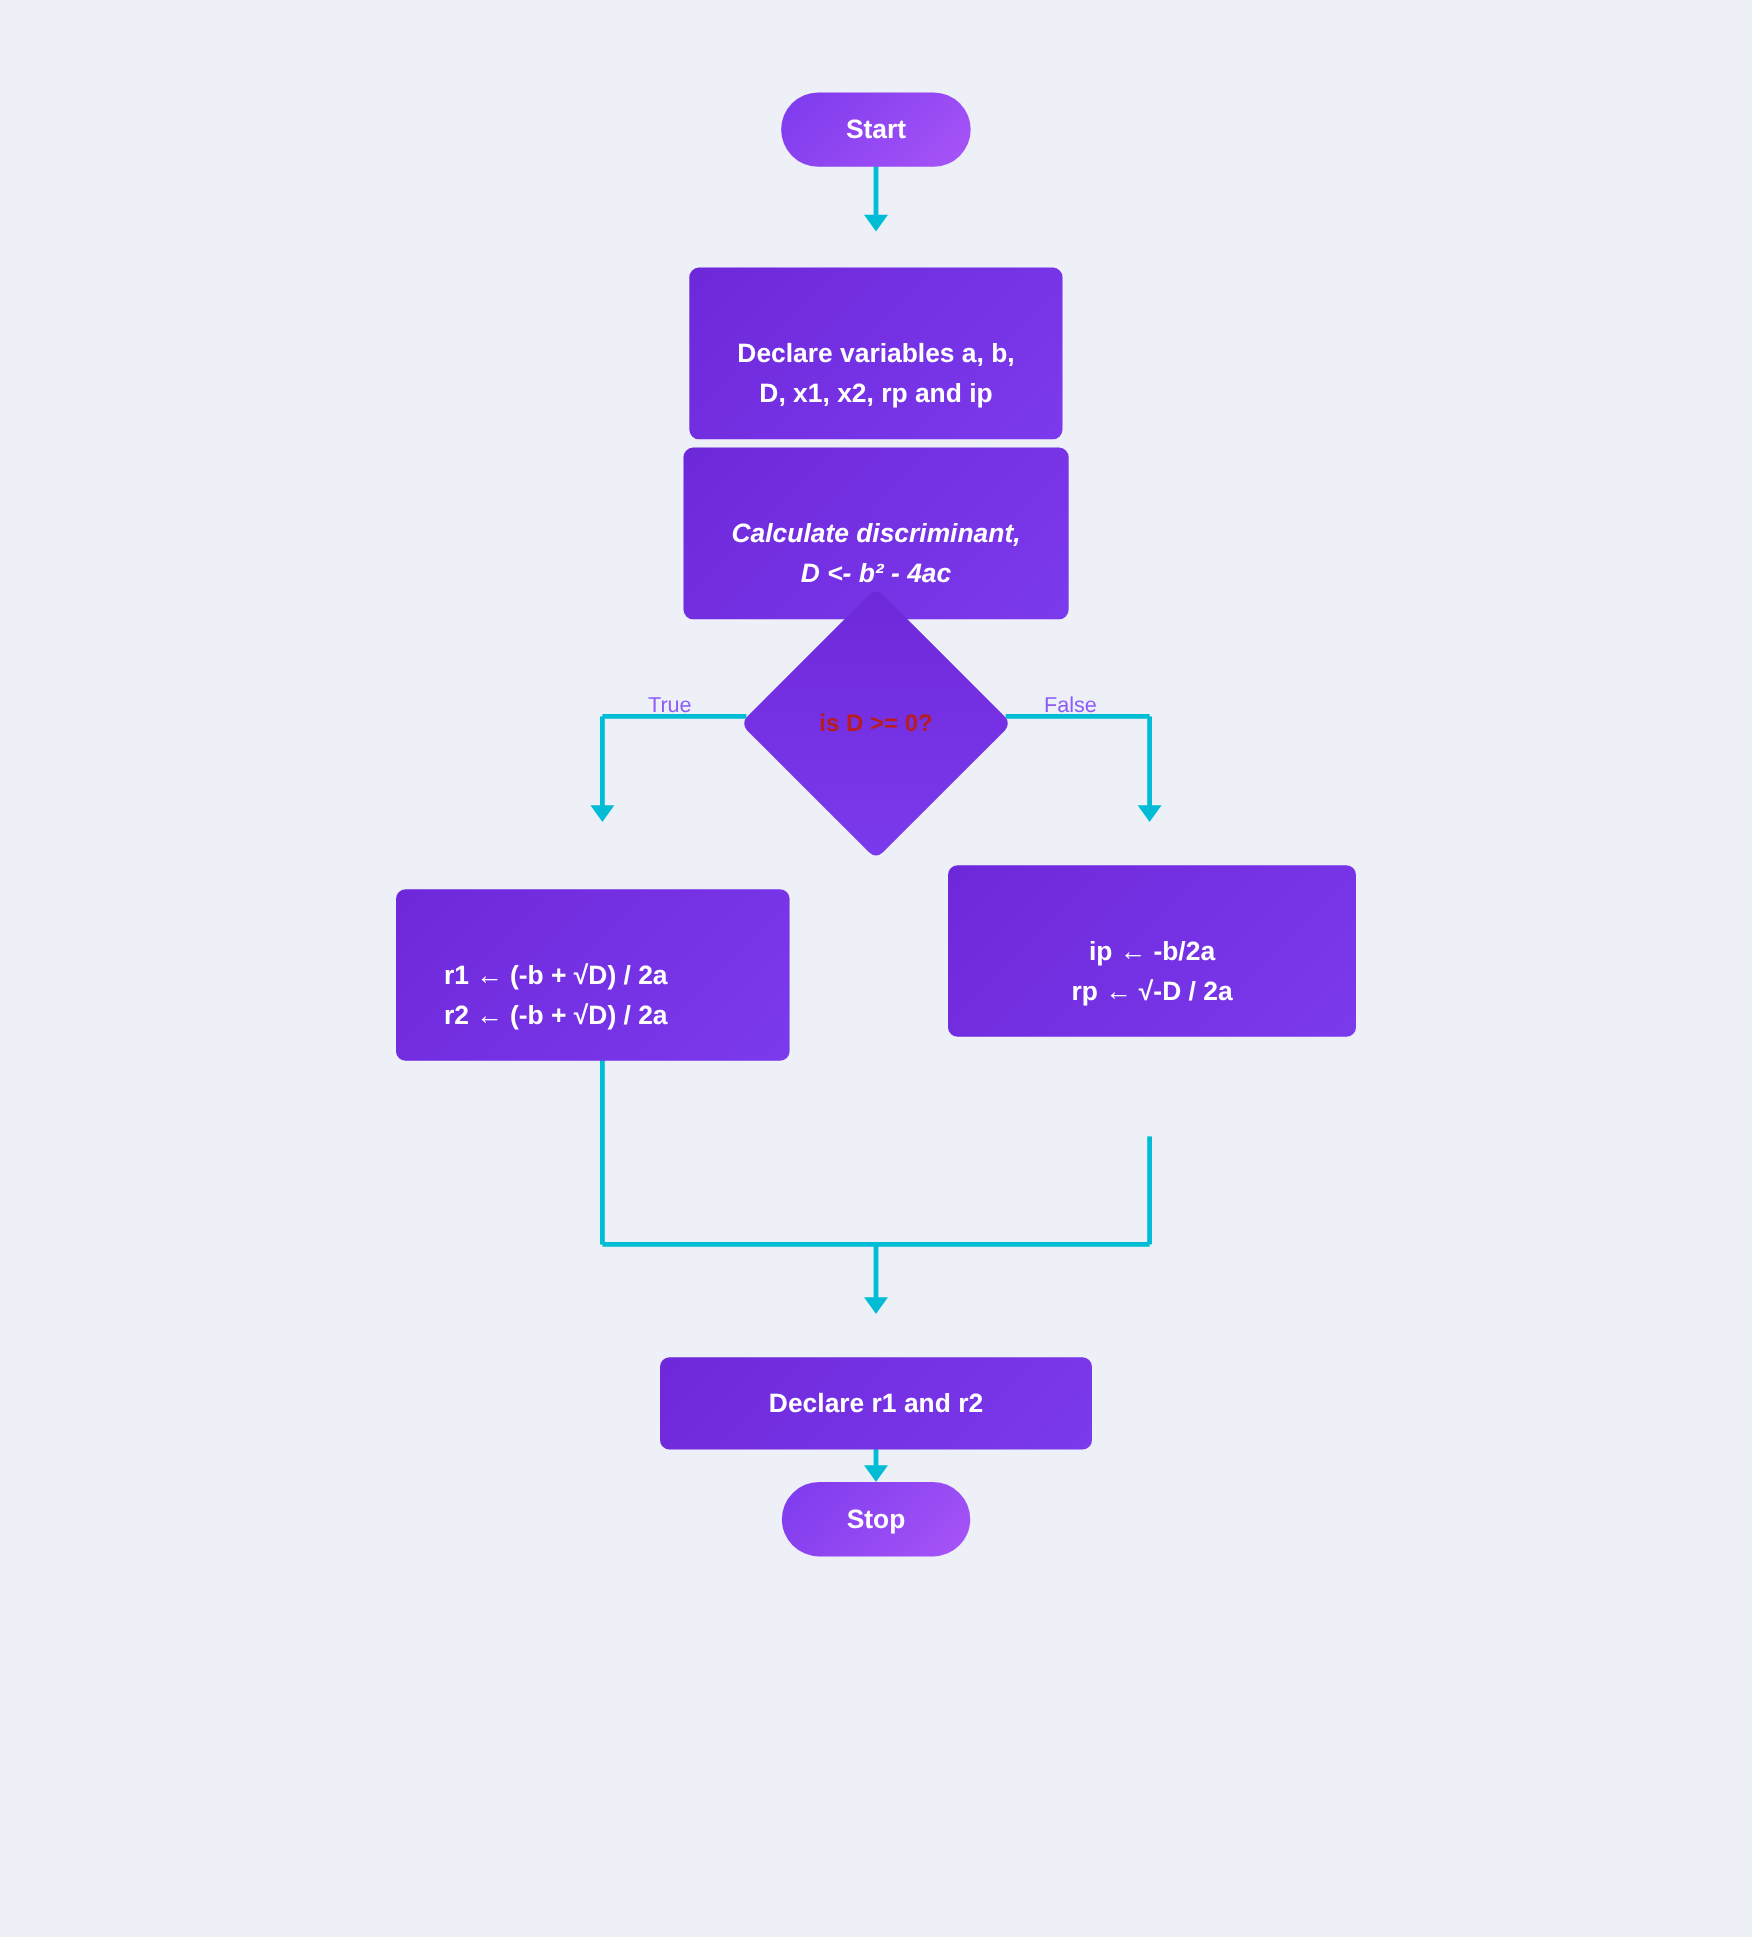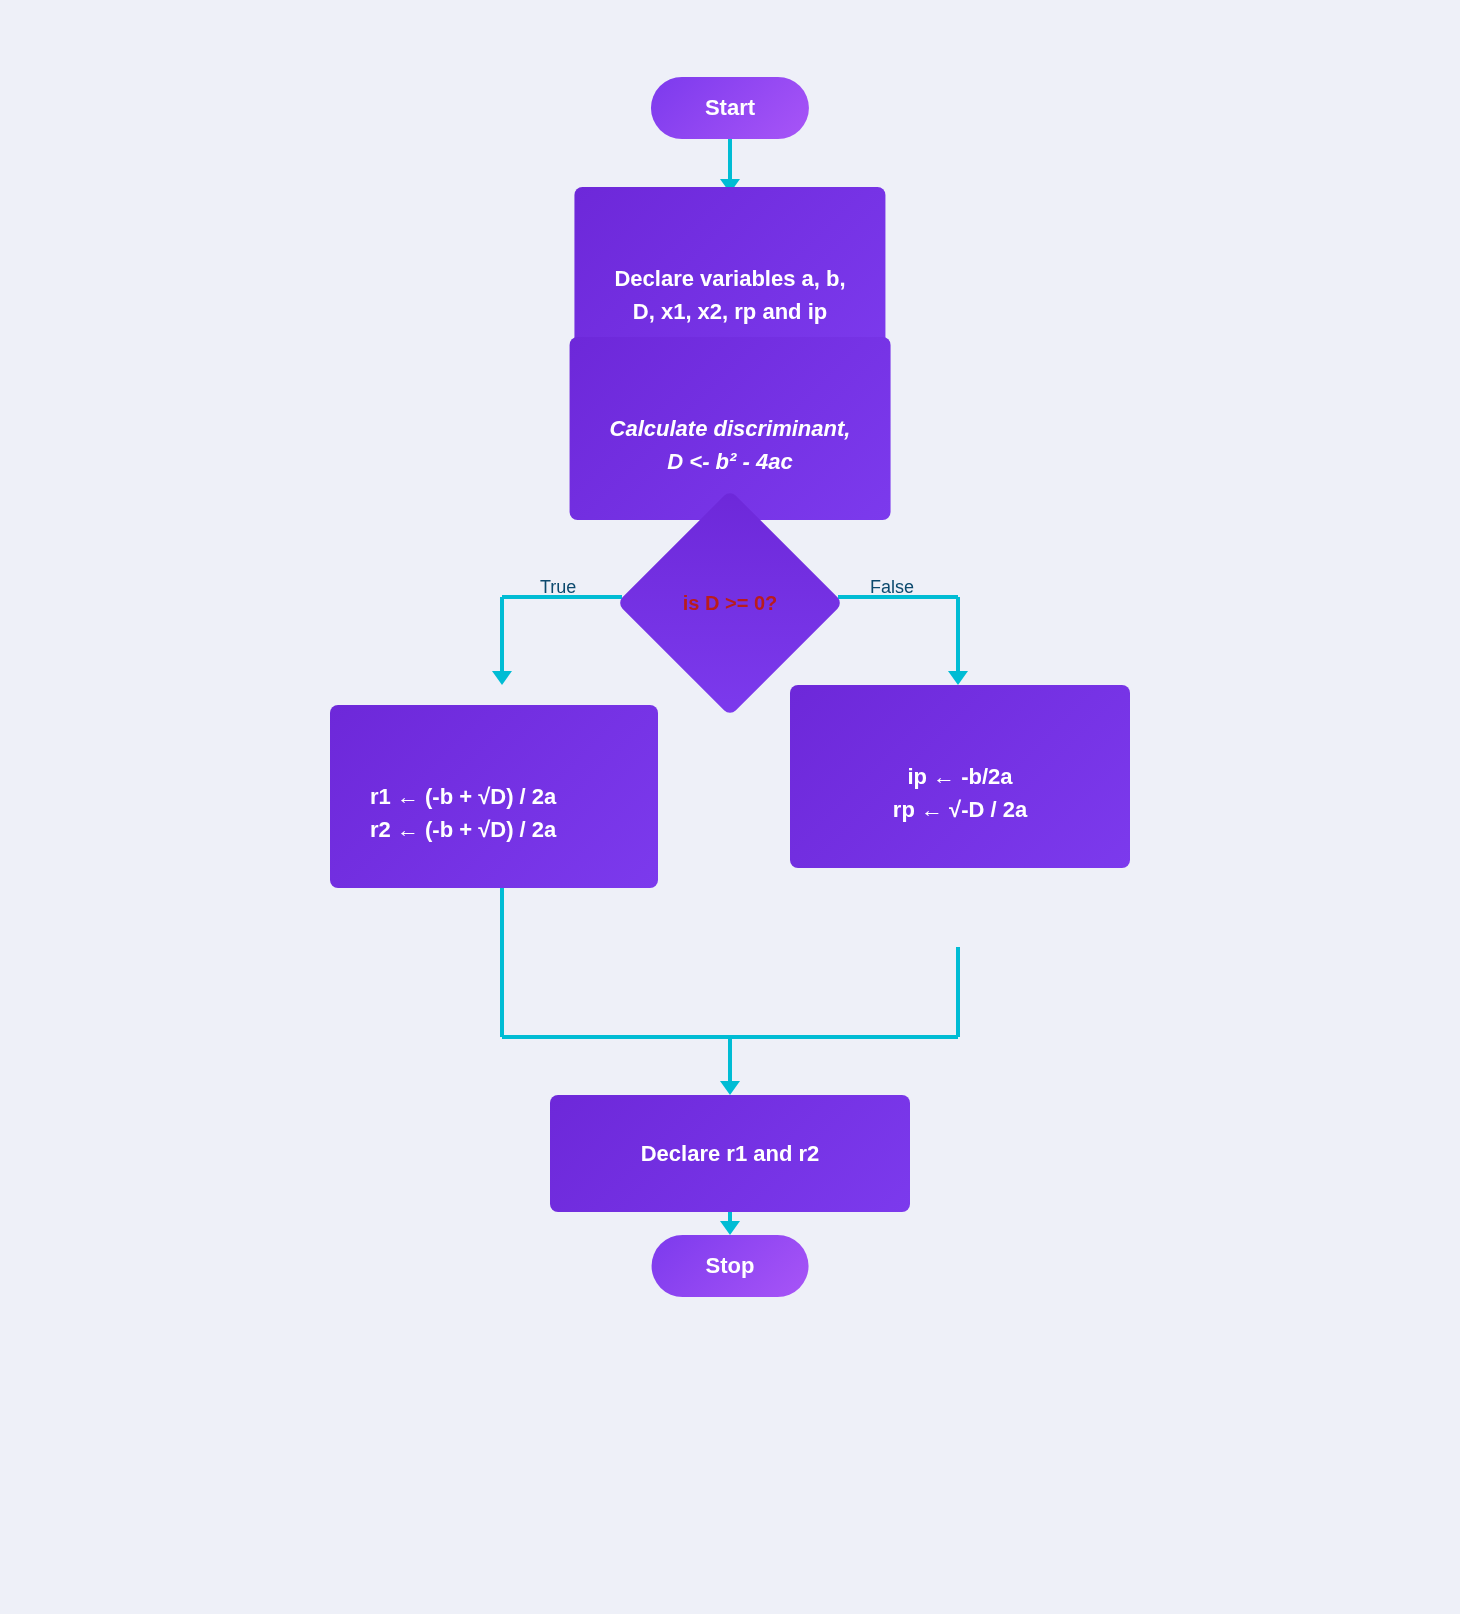--- a/index.html
+++ b/index.html
@@ -25,26 +25,27 @@
       text-align: center;
       z-index: 2;
     }
 
     .node-rect {
       background: linear-gradient(135deg, #6d28d9, #7c3aed);
       color: white;
       font-size: 22px;
       font-weight: 600;
       border-radius: 8px;
-      padding: 42px 40px;
+      padding: 22px 40px;
       text-align: center;
       min-width: 280px;
       max-width: 340px;
       line-height: 1.5;
       z-index: 2;
+      margin-top: 36px;
     }
 
     .node-rect.wide {
       min-width: 360px;
     }
 
     
     .diamond-wrapper {
       position: relative;
       width: 220px;
@@ -68,21 +69,21 @@
       position: relative;
       color: #b91c1c;
       font-size: 20px;
       font-weight: 700;
       z-index: 3;
       line-height: 1.4;
     }
 
     
     .branch-label {
-      color: #0c4a6e;
+      color: #8b5cf6;
       font-size: 18px;
       font-weight: 500;
       margin-bottom: 4px;
       text-align: center;
     }
 
     
     .connector-svg {
       position: absolute;
       top: 0;

